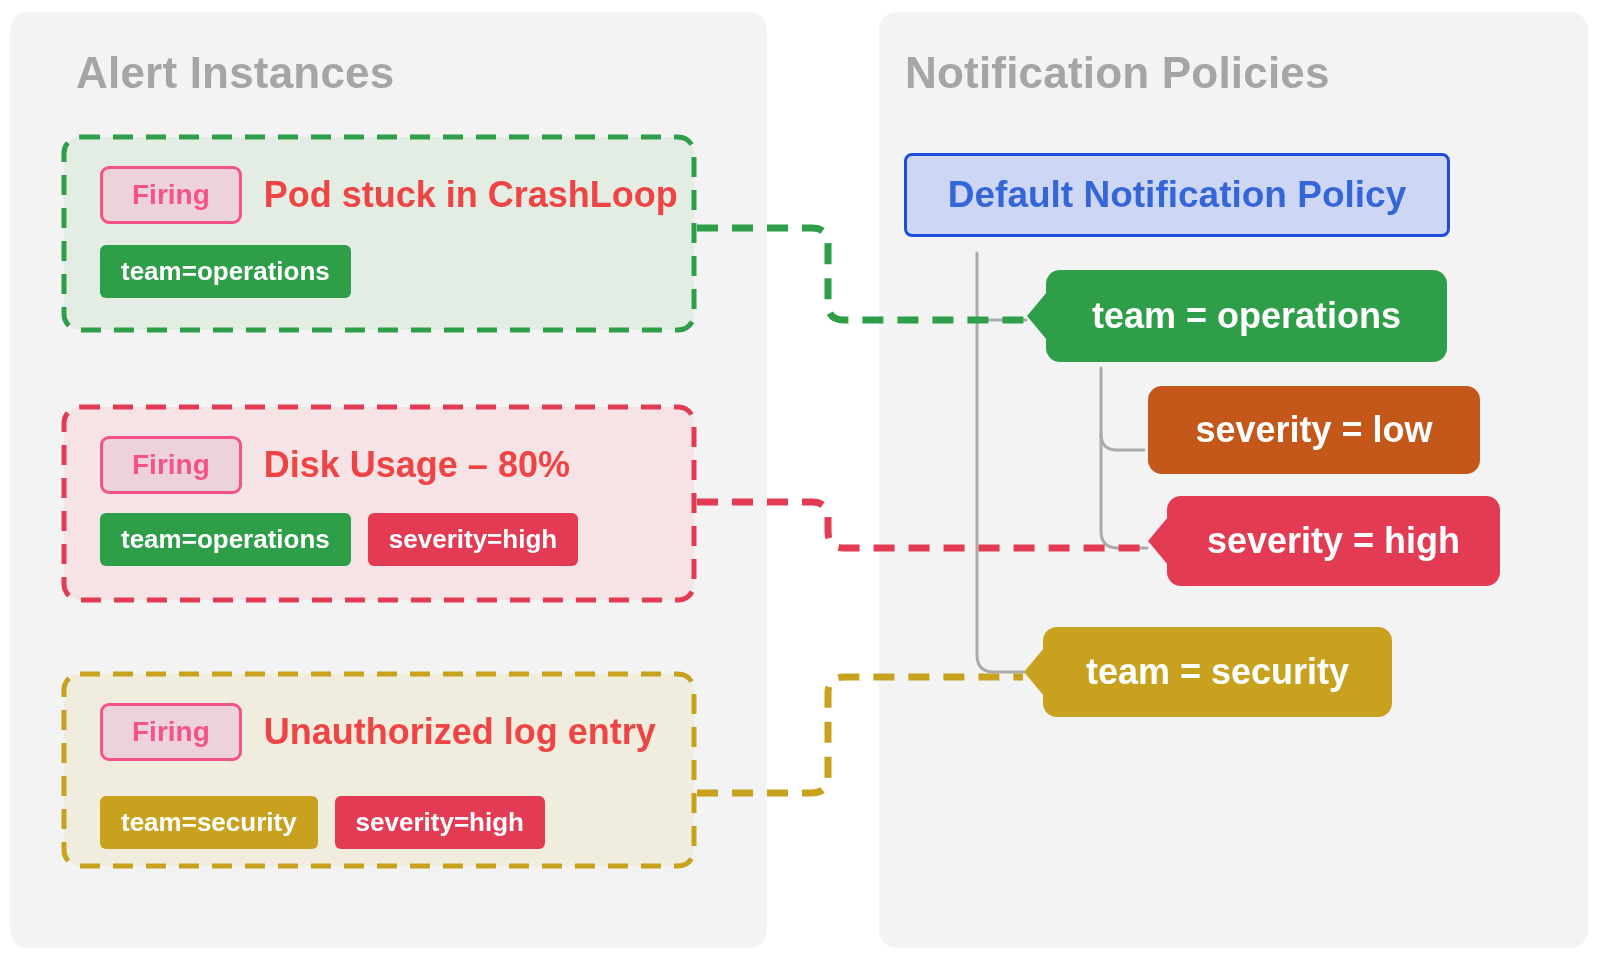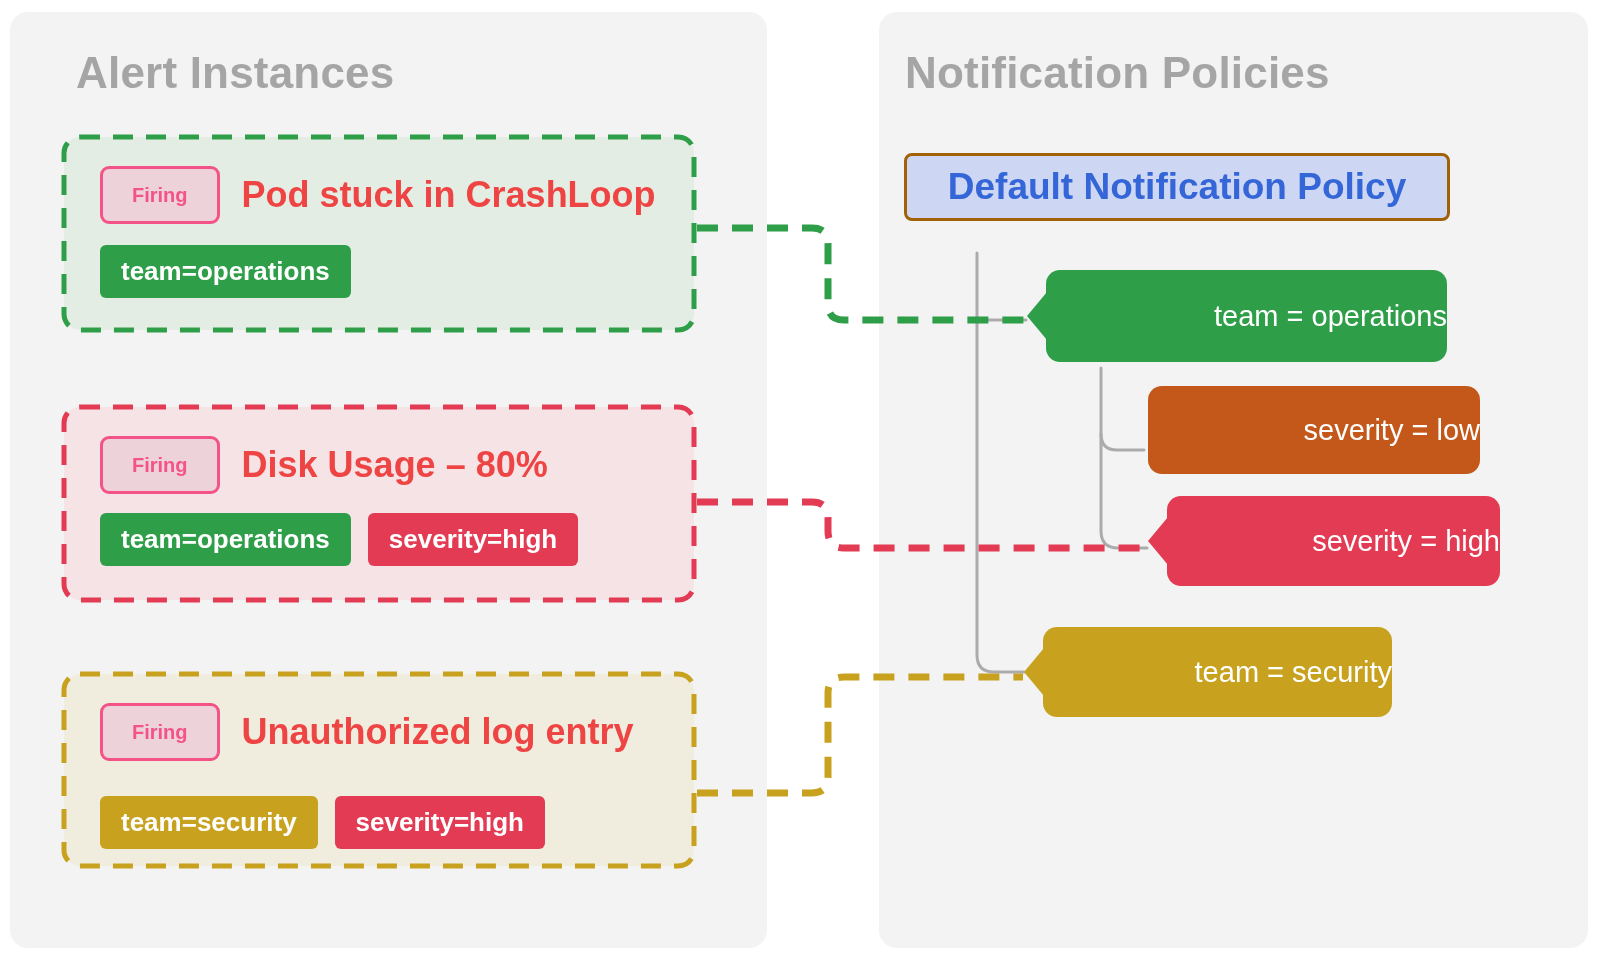--- a/index.html
+++ b/index.html
@@ -17,42 +17,42 @@
     position:absolute;font-size:44px;font-weight:700;color:#a5a5a5;letter-spacing:.2px;
   }
   #svg-layer{position:absolute;left:0;top:0;z-index:2;pointer-events:none;}
 
   
   .card-content{position:absolute;left:62px;width:635px;z-index:3;padding:0;}
   .card-row1{position:absolute;left:38px;display:flex;align-items:center;gap:22px;height:58px;}
   .firing-badge{
     display:inline-flex;align-items:center;justify-content:center;
     height:52px;padding:0 29px;border:3px solid #f4538a;border-radius:9px;
-    background:#eed2da;color:#f4538a;font-size:20px;font-weight:600;
+    background:#eed2da;color:#f4538a;font-size:28px;font-weight:600;
   }
   .card-title{font-size:36px;font-weight:700;color:#ef4444;white-space:nowrap;}
   .card-row2{position:absolute;left:38px;display:flex;gap:17px;}
   .tag{
     display:inline-flex;align-items:center;height:53px;padding:0 21px;
     border-radius:6px;color:#fff;font-size:26px;font-weight:700;white-space:nowrap;
   }
   .tag.green{background:#2f9e49;}
   .tag.red{background:#e23b53;}
   .tag.gold{background:#c8a21f;}
 
   
   .root-policy{
-    position:absolute;left:904px;top:153px;width:546px;height:68px;z-index:3;
+    position:absolute;left:904px;top:153px;width:546px;height:84px;z-index:3;
     display:flex;align-items:center;justify-content:center;box-sizing:border-box;
-    border:3px solid #a16207;border-radius:8px;background:#cdd7f4;
+    border:3px solid #1d4ed8;border-radius:8px;background:#cdd7f4;
     color:#3566d8;font-size:37px;font-weight:700;white-space:nowrap;
   }
   .node{
-    position:absolute;z-index:3;display:flex;align-items:center;justify-content:flex-end;
-    border-radius:14px;color:#ffffff;font-size:29px;font-weight:400;white-space:nowrap;
+    position:absolute;z-index:3;display:flex;align-items:center;justify-content:center;
+    border-radius:14px;color:#ffffff;font-size:36px;font-weight:700;white-space:nowrap;
   }
   .node .arrow{
     position:absolute;left:-19px;top:50%;transform:translateY(-50%);
     width:0;height:0;border-top:24px solid transparent;border-bottom:24px solid transparent;
   }
   .node.green{background:#2f9e49;} .node.green .arrow{border-right:20px solid #2f9e49;}
   .node.orange{background:#c3581a;}
   .node.red{background:#e23b53;}   .node.red .arrow{border-right:20px solid #e23b53;}
   .node.gold{background:#c8a21f;}  .node.gold .arrow{border-right:20px solid #c8a21f;}
   .node-green{left:1046px;top:270px;width:401px;height:92px;}

